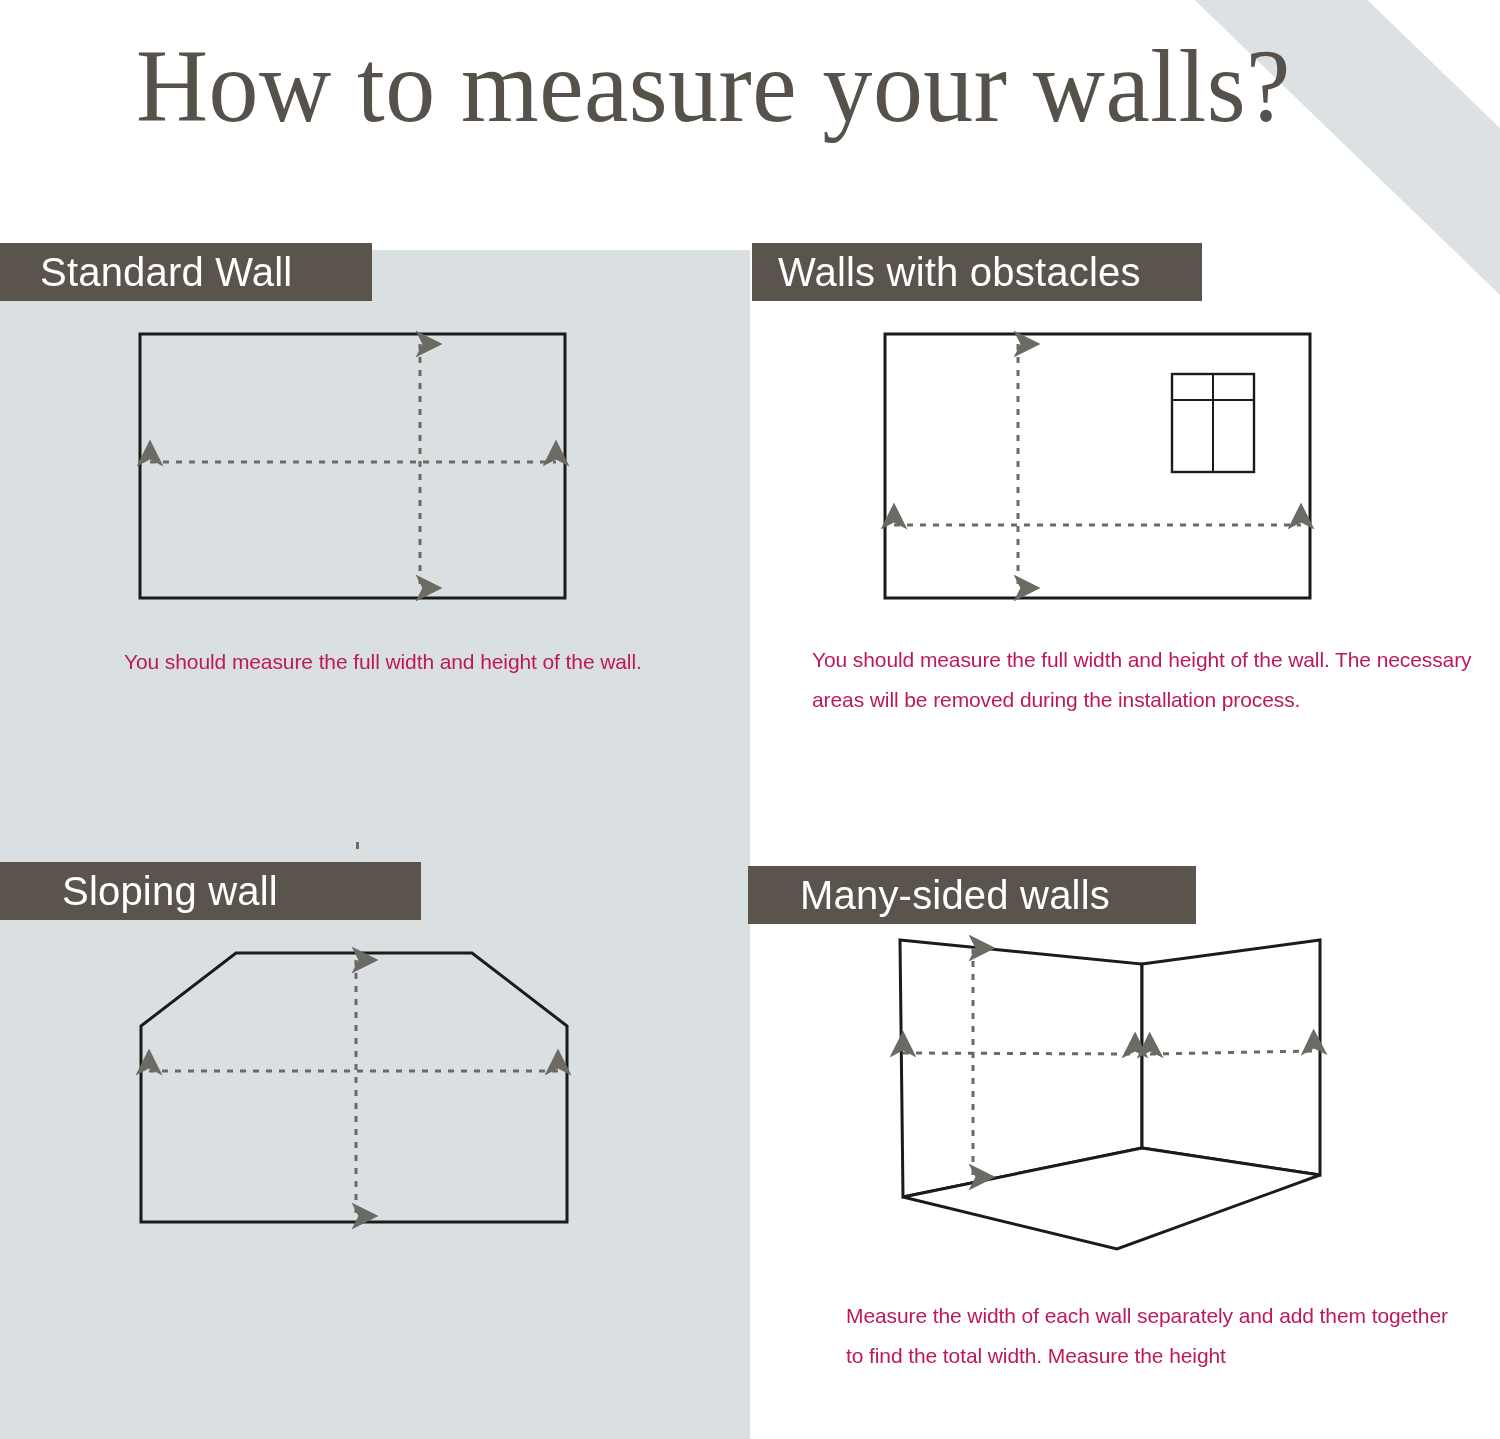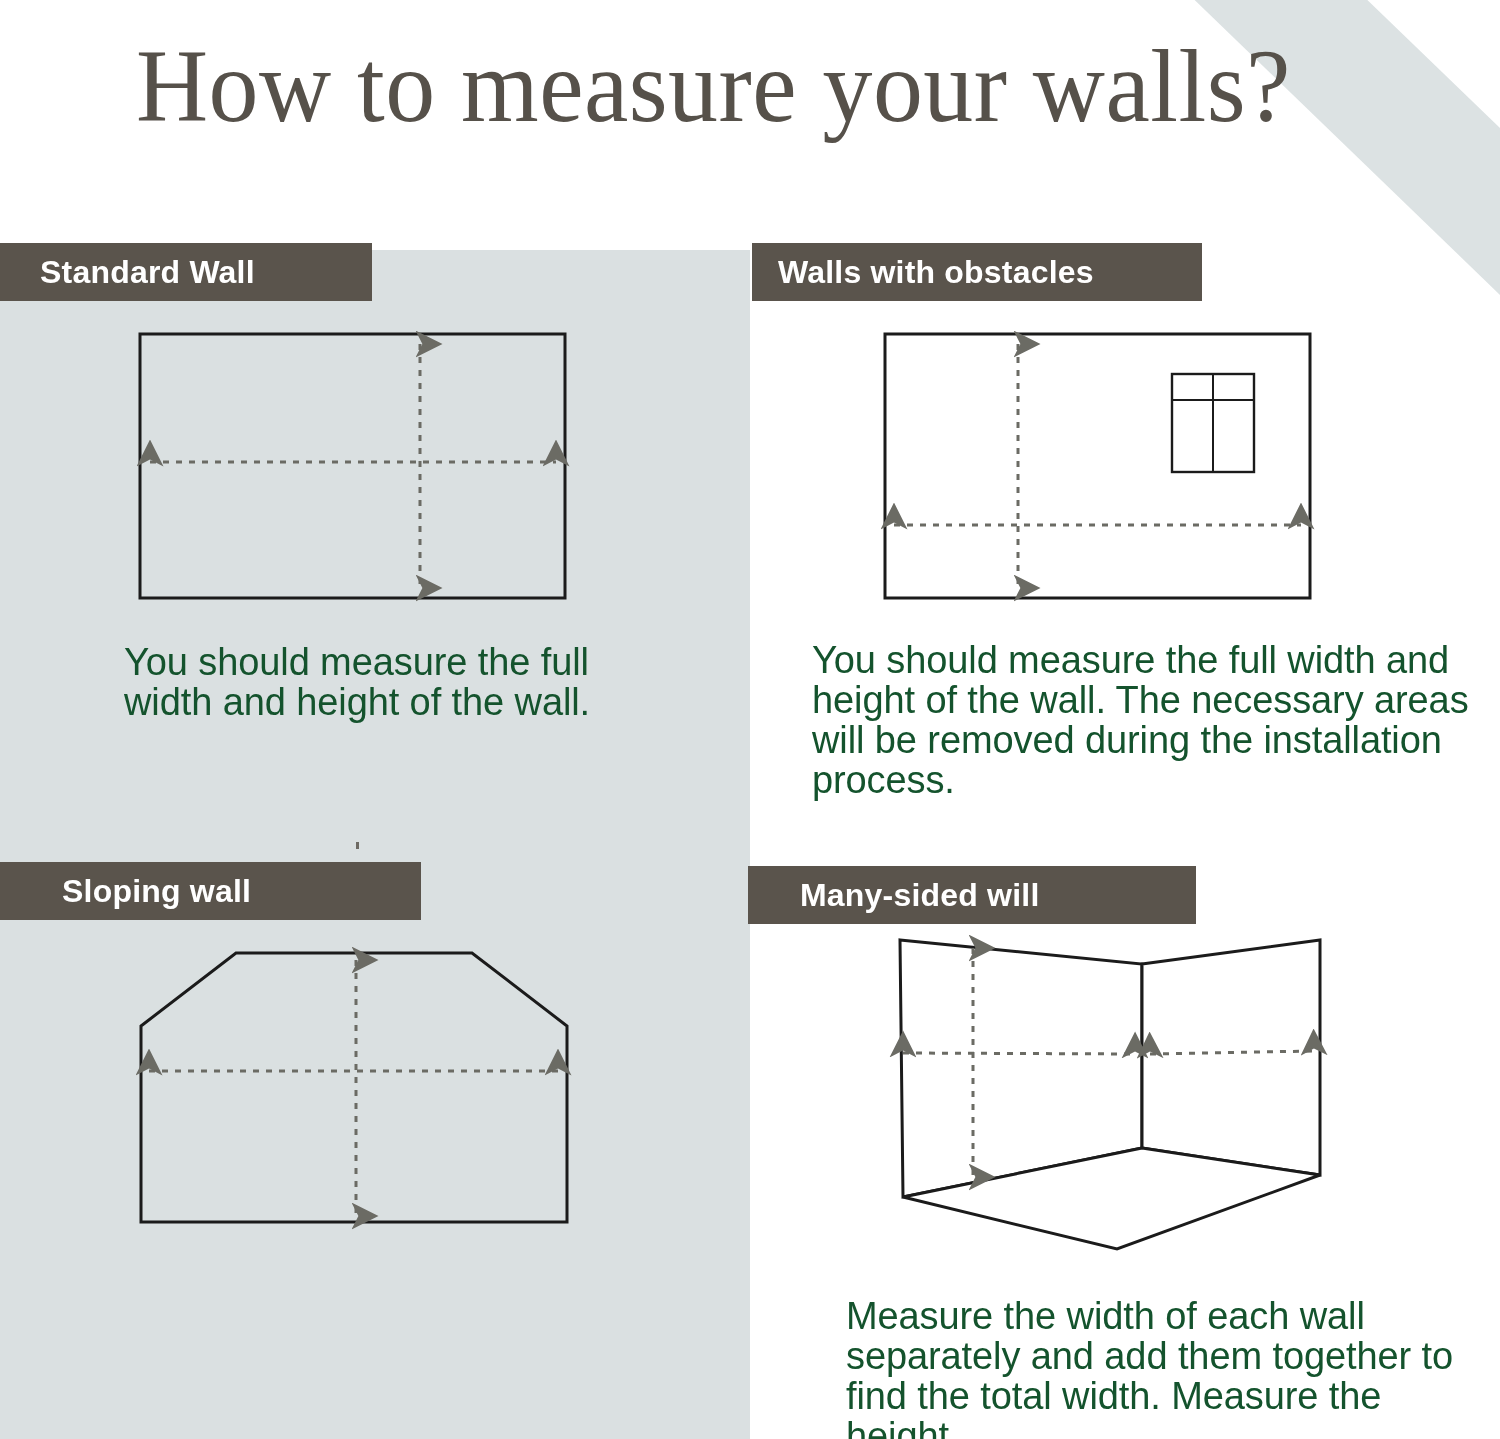--- a/index.html
+++ b/index.html
@@ -55,47 +55,47 @@
     background: #dae0e1;
   }
 
   
   .section-bar {
     position: absolute;
     background: #5a544c;
     color: #ffffff;
     display: flex;
     align-items: center;
-    font-size: 32px;
+    font-size: 40px;
     line-height: 1;
     letter-spacing: 0.2px;
     white-space: nowrap;
-    font-weight: 700;
+    font-weight: 400;
   }
   .bar-standard  { left: 0px;   top: 243px; width: 372px; height: 58px; padding-left: 40px; }
   .bar-obstacles { left: 752px; top: 243px; width: 450px; height: 58px; padding-left: 26px; align-items: center; }
   .bar-sloping   { left: 0px;   top: 862px; width: 421px; height: 58px; padding-left: 62px; }
   .bar-many      { left: 748px; top: 866px; width: 448px; height: 58px; padding-left: 52px; }
 
   
   .diagram {
     position: absolute;
   }
   .diag-standard  { left: 120px; top: 320px;  width: 470px; height: 300px; }
   .diag-obstacles { left: 860px; top: 320px;  width: 480px; height: 300px; }
   .diag-sloping   { left: 120px; top: 930px;  width: 480px; height: 320px; }
   .diag-many      { left: 870px; top: 920px;  width: 480px; height: 345px; }
 
   .diagram svg { display: block; width: 100%; height: 100%; overflow: visible; }
 
   
   .caption {
     position: absolute;
-    color: #14532d;
-    font-size: 38px;
+    color: #be185d;
+    font-size: 21px;
     line-height: 40px;
     letter-spacing: -0.1px;
   }
   .cap-standard  { left: 124px; top: 642px;  width: 520px; }
   .cap-obstacles { left: 812px; top: 640px;  width: 660px; }
   .cap-sloping   { left: 68px;  top: 1250px; width: 620px; }
   .cap-many      { left: 846px; top: 1296px; width: 620px; }
 
   
   .speck {
@@ -185,21 +185,21 @@
       <polygon points="21,96 116,23 352,23 447,96 447,292 21,292" fill="#dae0e1" stroke="#1b1b1b" stroke-width="3"></polygon>
 
       <line x1="236" y1="30" x2="236" y2="286" stroke="#6b6b64" stroke-width="3" stroke-dasharray="6 7" marker-start="url(#ah-up3)" marker-end="url(#ah-up3)"></line>
 
       <line x1="29" y1="141" x2="438" y2="141" stroke="#6b6b64" stroke-width="3" stroke-dasharray="6 7" marker-start="url(#ah-up3)" marker-end="url(#ah-up3)"></line>
     </svg>
   </div>
 
 
   <div class="section-bar bar-many">
-    <span>Many-sided will</span>
+    <span>Many-sided walls</span>
   </div>
 
   <div class="diagram diag-many">
     <svg viewBox="0 0 480 345" xmlns="http://www.w3.org/2000/svg">
       <defs>
         <marker id="ah-up4" markerWidth="9" markerHeight="9" refX="4.5" refY="7.5" orient="auto">
           <path d="M4.5,0 L9,9 L4.5,6.7 L0,9 Z" fill="#6b6b64"></path>
         </marker>
       </defs>
       <g fill="#ffffff" stroke="#1b1b1b" stroke-width="3" stroke-linejoin="miter">

